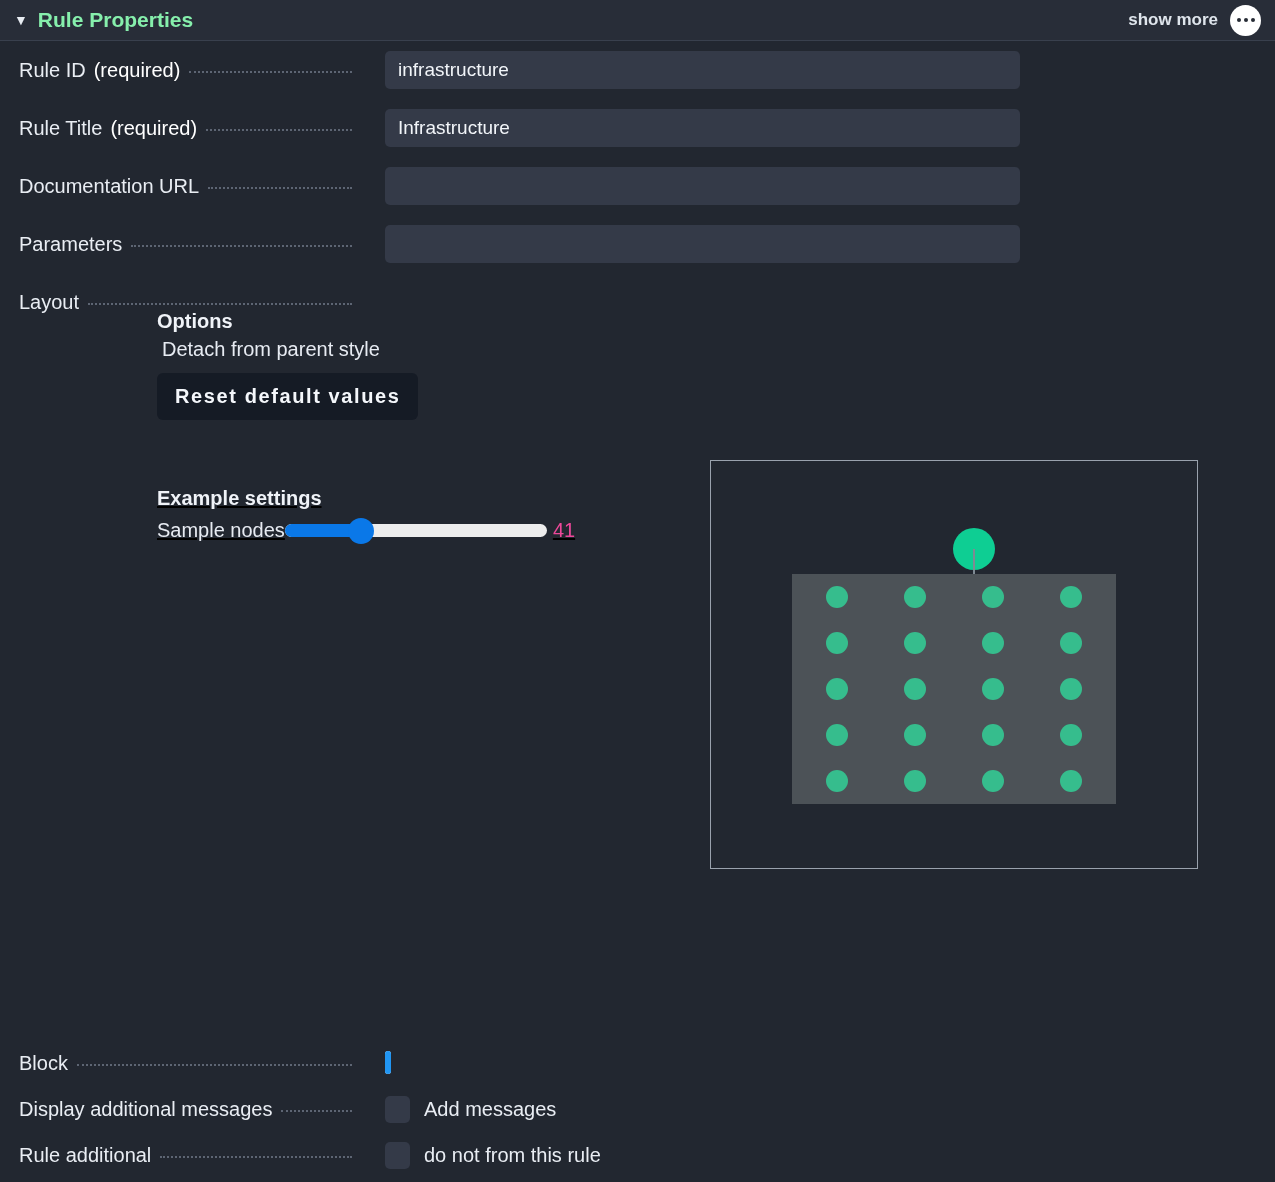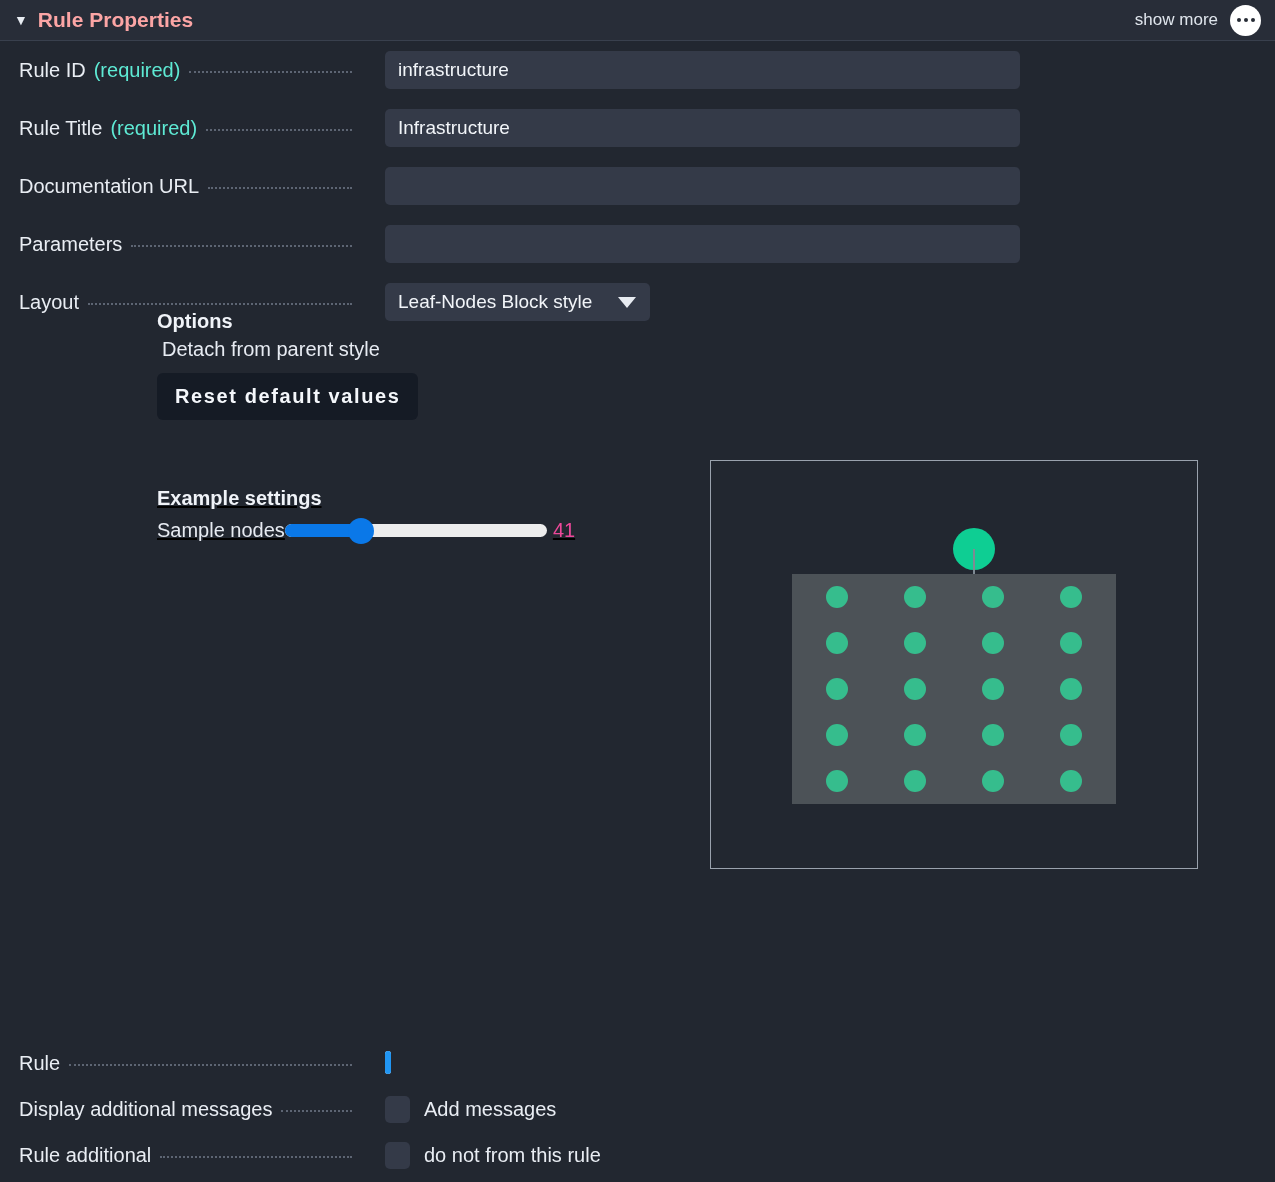--- a/index.html
+++ b/index.html
@@ -24,35 +24,35 @@
   }
   .collapse-chevron {
     margin-left: 14px;
     color: #e8ecf2;
     font-size: 14px;
     line-height: 1;
     user-select: none;
   }
   .panel-title {
     margin-left: 10px;
-    color: #fca5a5;
+    color: #86efac;
     font-size: 21px;
     font-weight: bold;
   }
   .header-right {
     position: absolute;
     right: 14px;
     display: flex;
     align-items: center;
     gap: 12px;
   }
   .show-more-label {
     color: #dfe5ec;
     font-size: 17px;
-    font-weight: normal;
+    font-weight: bold;
   }
   .kebab-button {
     width: 31px; height: 31px;
     border-radius: 50%;
     background: #ffffff;
     display: flex;
     align-items: center;
     justify-content: center;
     gap: 3px;
   }
@@ -80,21 +80,21 @@
     align-items: baseline;
     white-space: nowrap;
     overflow: hidden;
   }
   .label-text {
     color: #e9edf3;
     font-size: 20px;
     flex: 0 0 auto;
   }
   .req {
-    color: #5eead4;
+    color: #ffffff;
     font-size: 20px;
     margin-left: 8px;
     flex: 0 0 auto;
   }
   .leader {
     flex: 1 1 auto;
     margin-left: 9px;
     margin-right: 3px;
     border-bottom: 2px dotted #5d6573;
     transform: translateY(-4px);
@@ -305,26 +305,20 @@
     <div class="field-cell">
       <input class="text-input" type="text" value="" style="">
     </div>
   </div>
 
   <div class="row">
     <div class="label-cell">
       <span class="label-text">Layout</span>
       <span class="leader"></span>
     </div>
-    <div class="field-cell">
-      <div class="select-box">
-        <span class="select-value">Leaf-Nodes Block style</span>
-        <span class="select-caret"></span>
-      </div>
-    </div>
   </div>
 
 </div>
 
 <div class="options-block">
   <div class="section-title">Options</div>
   <div class="option-line">Detach from parent style</div>
   <button class="reset-button">Reset default values</button>
 </div>
 
@@ -364,21 +358,21 @@
       <span class="leaf-node" style="background: rgb(54, 189, 141);"></span>
       <span class="leaf-node" style="background: rgb(54, 189, 141);"></span>
       <span class="leaf-node" style="background: rgb(54, 189, 141);"></span>
     </div>
 </div>
 
 <div class="bottom-area">
 
   <div class="row row-compact">
     <div class="label-cell">
-      <span class="label-text">Rule</span>
+      <span class="label-text">Block</span>
       <span class="leader"></span>
     </div>
     <div class="field-cell">
       <span class="icon-swatch" style="background: rgb(220, 234, 247); border-color: rgb(33, 150, 243);"></span>
     </div>
   </div>
 
   <div class="row row-compact">
     <div class="label-cell">
       <span class="label-text">Display additional messages</span>

